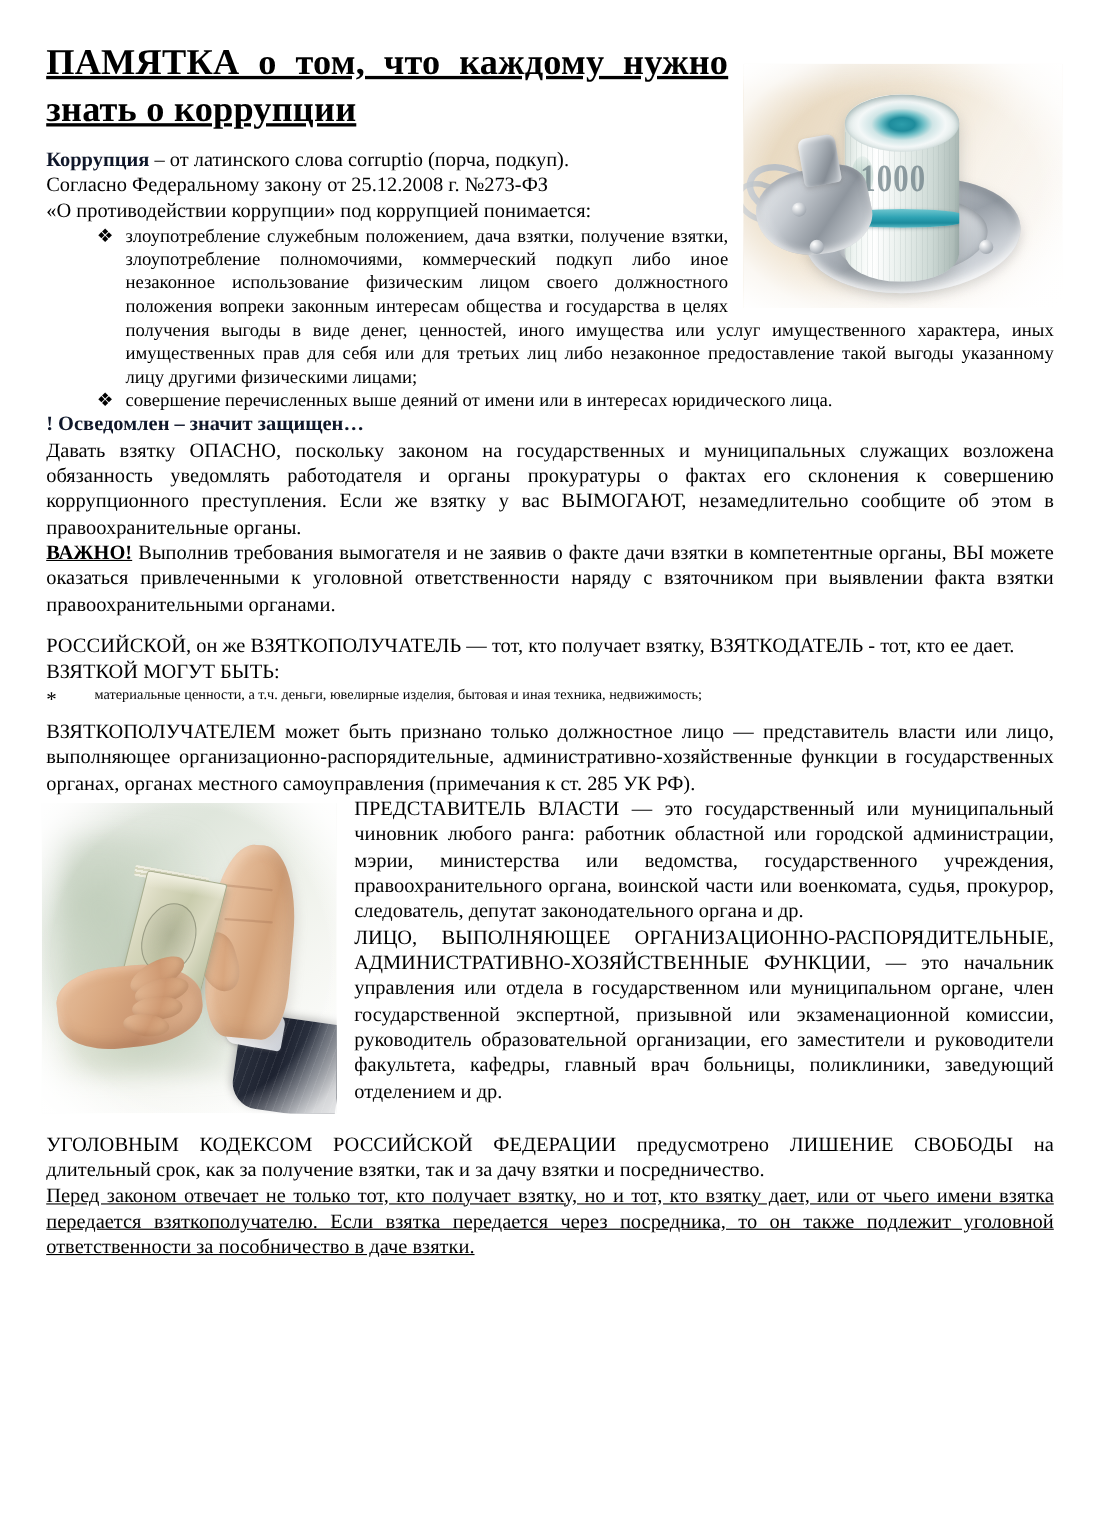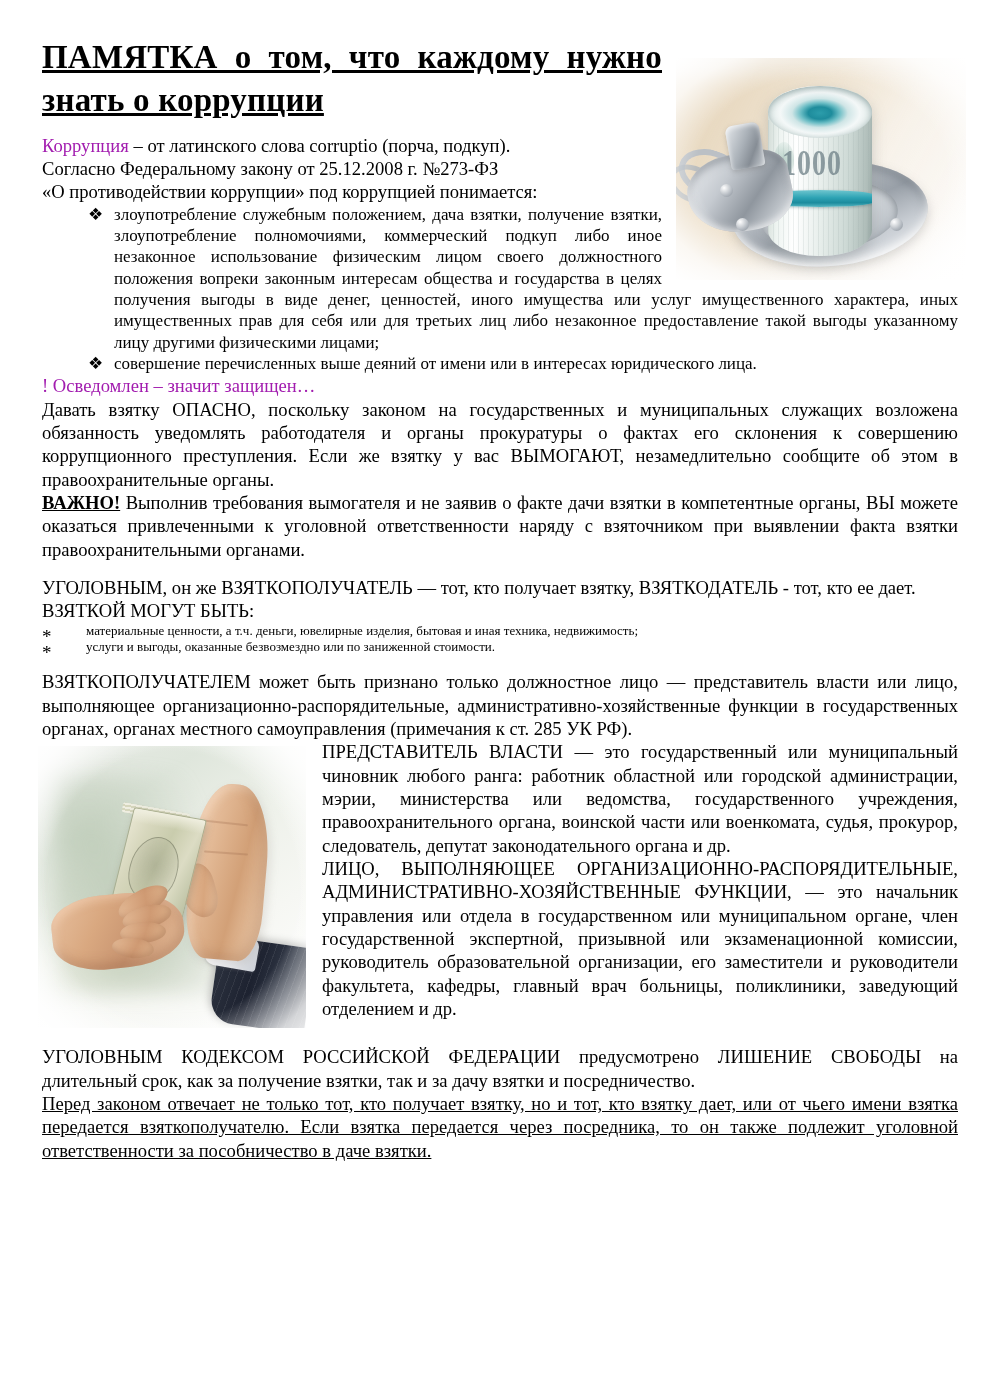--- a/index.html
+++ b/index.html
@@ -183,21 +183,21 @@
     letter-spacing: 0.2px;
   }
   .doc-title .lead { font-size: 33px; text-decoration: underline; }
 
   p, .ln {
     margin: 0;
     font-size: 18.6px;
     line-height: 1.255;
   }
   .just { text-align: justify; text-justify: inter-word; }
-  .red-b { color: #a21caf; font-weight: normal; }
+  .red-b { color: #0f172a; font-weight: bold; }
   .b { font-weight: normal; }
   .u { text-decoration: underline; }
   .bu { font-weight: bold; text-decoration: underline; }
   .sp-top { margin-top: 15px; }
 
   .intro { margin-top: 12px; }
 
   ul.diamond {
     list-style: none;
     margin: 0;
@@ -418,25 +418,24 @@
   <ul class="diamond">
     <li>злоупотребление служебным положением, дача взятки, получение взятки, злоупотребление полномочиями, коммерческий подкуп либо иное незаконное использование физическим лицом своего должностного положения вопреки законным интересам общества и государства в целях получения выгоды в виде денег, ценностей, иного имущества или услуг имущественного характера, иных имущественных прав для себя или для третьих лиц либо незаконное предоставление такой выгоды указанному лицу другими физическими лицами;</li>
     <li>совершение перечисленных выше деяний от имени или в интересах юридического лица.</li>
   </ul>
 
   <p class="ln red-b">! Осведомлен – значит защищен…</p>
   <p class="ln just"><span>Давать взятку </span><span class="b">ОПАСНО</span><span>, поскольку законом на государственных и муниципальных служащих возложена обязанность уведомлять работодателя и органы прокуратуры о фактах его склонения к совершению коррупционного преступления. Если же взятку у вас </span><span class="b">ВЫМОГАЮТ</span><span>, незамедлительно сообщите об этом в правоохранительные органы.</span></p>
 
   <p class="ln just"><span class="bu">ВАЖНО!</span><span> Выполнив требования вымогателя и не заявив о факте дачи взятки в компетентные органы, </span><span class="b">ВЫ можете оказаться</span><span> привлеченными к уголовной ответственности </span><span class="b">наряду с взяточником при выявлении факта взятки</span><span> правоохранительными органами.</span></p>
 
-  <p class="ln just sp-top"><span class="b">УГОЛОВНЫМ,</span><span> он же </span><span class="b">ВЗЯТКОПОЛУЧАТЕЛЬ</span><span> — тот, кто получает взятку, ВЗЯТКОДАТЕЛЬ - тот, кто ее дает.</span></p>
+  <p class="ln just sp-top"><span class="b">РОССИЙСКОЙ,</span><span> он же </span><span class="b">ВЗЯТКОПОЛУЧАТЕЛЬ</span><span> — тот, кто получает взятку, ВЗЯТКОДАТЕЛЬ - тот, кто ее дает.</span></p>
   <p class="ln">ВЗЯТКОЙ МОГУТ БЫТЬ:</p>
   <ul class="star">
     <li>материальные ценности, а т.ч. деньги, ювелирные изделия, бытовая и иная техника, недвижимость;</li>
-    <li>услуги и выгоды, оказанные безвозмездно или по заниженной стоимости.</li>
   </ul>
 
   <p class="ln just sp-top"><span class="b">ВЗЯТКОПОЛУЧАТЕЛЕМ</span><span> может быть признано только должностное лицо — представитель власти или лицо, выполняющее организационно-распорядительные, административно-хозяйственные функции в государственных органах, органах местного самоуправления (примечания к ст. 285 УК РФ).</span></p>
 
   <div class="clearfix">
     <div class="photo-hands">
       <div class="ph-bg"></div>
       <div class="ph-blur"></div>
       <div class="cuff-sleeve"></div>
       <div class="shirt-cuff"></div>

